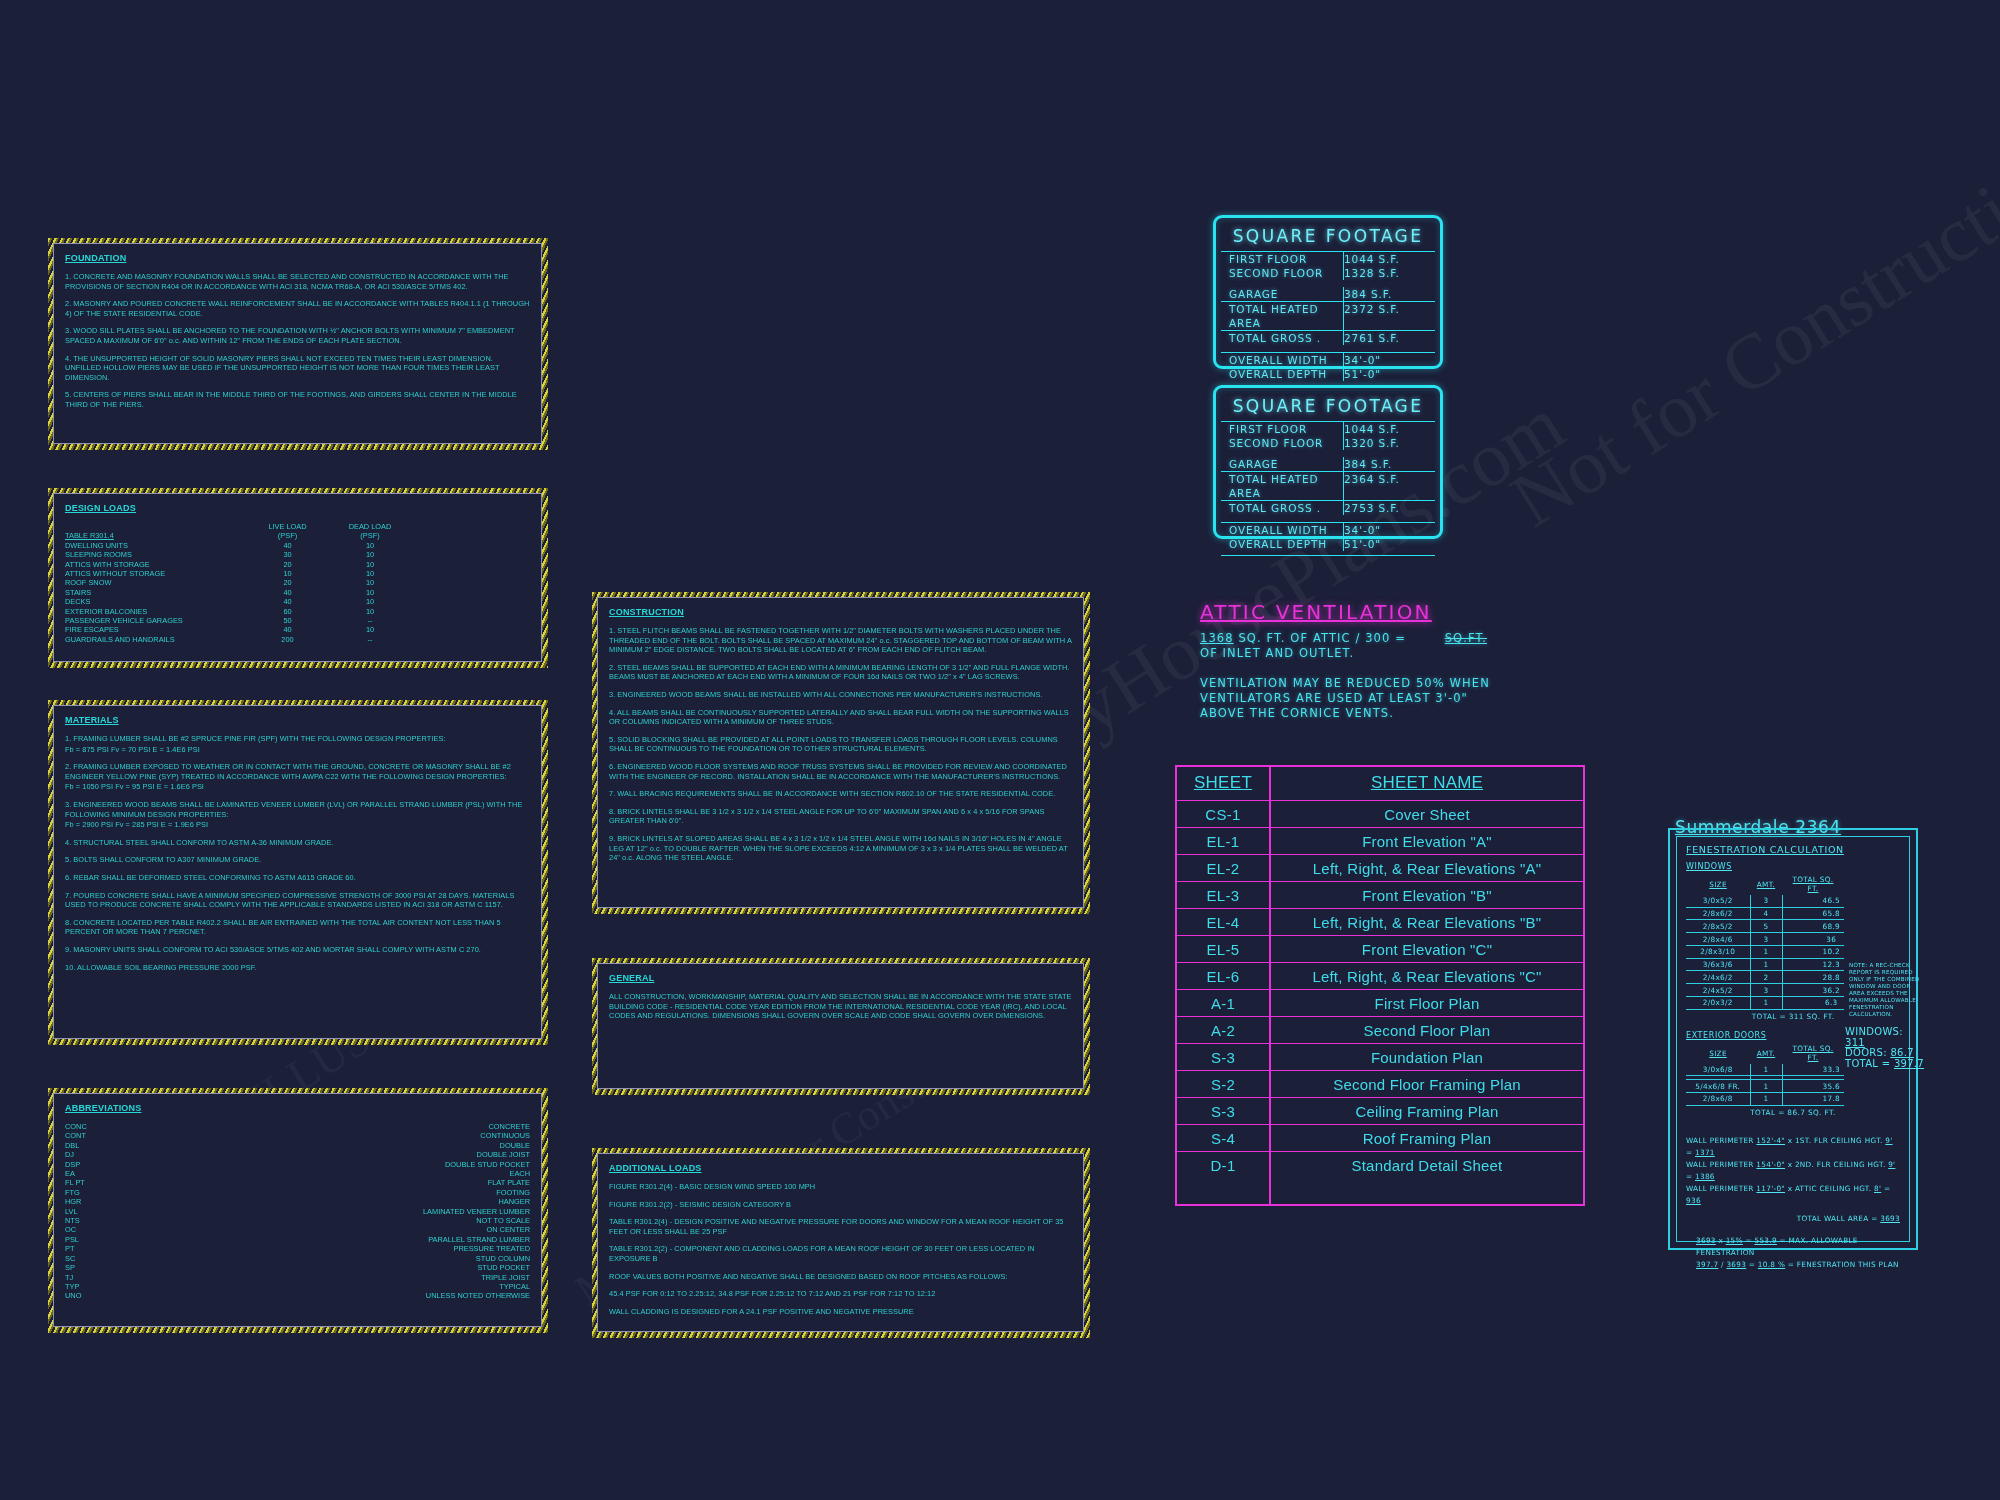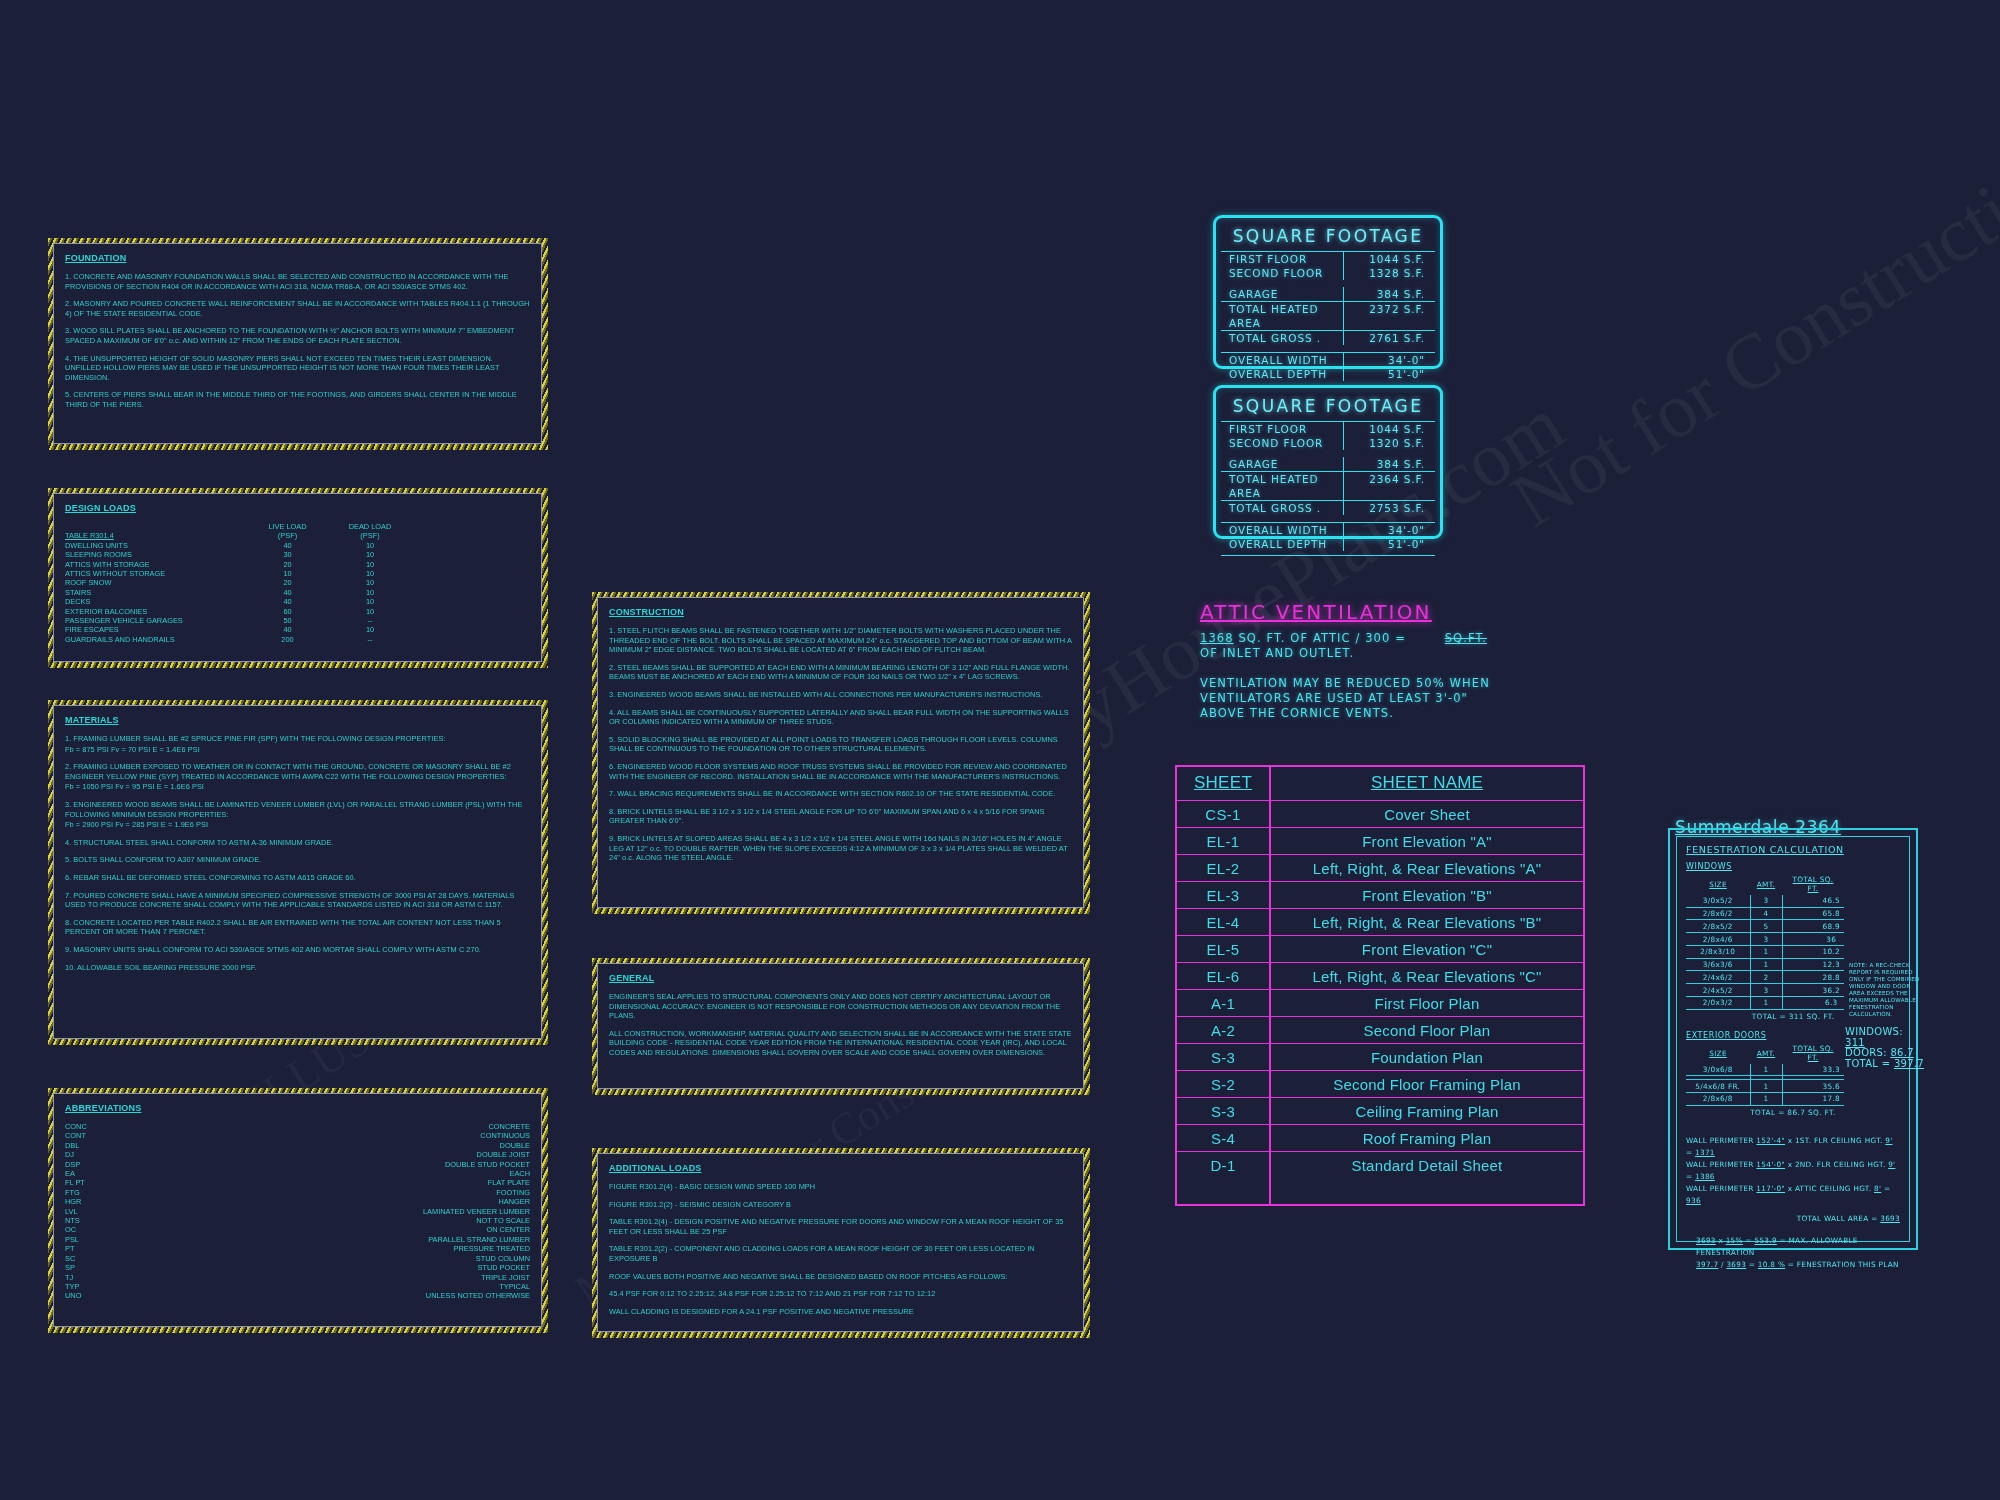--- a/index.html
+++ b/index.html
@@ -87,21 +87,21 @@
     text-shadow:0 0 5px rgba(110,240,251,0.85);
   }
   .sf-grid { border-top:1.5px solid #2ae3f0; }
   .sf-r {
     display:flex; color:#5fe9f7; font-size:10.5px;
     letter-spacing:.9px; line-height:14px;
     font-family:"DejaVu Sans", sans-serif;
     text-shadow:0 0 4px rgba(95,233,247,0.6);
   }
   .sf-r .lbl { width:122px; padding-left:8px; }
-  .sf-r .val { flex:1; text-align:right; padding-right:10px; border-left:1.5px solid #2ae3f0; }
+  .sf-r .val { flex:1; text-align:left; padding-right:10px; border-left:1.5px solid #2ae3f0; }
   .sf-sep { border-top:1.5px solid #2ae3f0; }
   .sf-gap { height:7px; }
 
   
   #attic-ventilation { position:absolute; }
   .av-title {
     color:#e831d8; font-size:20px; letter-spacing:2.2px;
     font-family:"DejaVu Sans", sans-serif;
     text-decoration:underline; text-shadow:0 0 7px rgba(232,49,216,0.8);
   }
@@ -396,21 +396,20 @@
         <div class="note-p">8. BRICK LINTELS SHALL BE 3 1/2 x 3 1/2 x 1/4 STEEL ANGLE FOR UP TO 6'0" MAXIMUM SPAN AND 6 x 4 x 5/16 FOR SPANS GREATER THAN 6'0".</div>
         <div class="note-p">9. BRICK LINTELS AT SLOPED AREAS SHALL BE 4 x 3 1/2 x 1/2 x 1/4 STEEL ANGLE WITH 16d NAILS IN 3/16" HOLES IN 4" ANGLE LEG AT 12" o.c. TO DOUBLE RAFTER.  WHEN THE SLOPE EXCEEDS 4:12 A MINIMUM OF 3 x 3 x 1/4 PLATES SHALL BE WELDED AT 24" o.c. ALONG THE STEEL ANGLE.</div>
       </div>
   </div>
 </div>
 
 <div class="hatchbox" id="general-block" style="left:592px; top:958px; width:498px; height:137px;">
   <div class="inner">
     <div class="notes-title">GENERAL</div>
     <div id="general-body">
-        <div class="note-p">ENGINEER'S SEAL APPLIES TO STRUCTURAL COMPONENTS ONLY AND DOES NOT CERTIFY ARCHITECTURAL LAYOUT OR DIMENSIONAL ACCURACY.  ENGINEER IS NOT RESPONSIBLE FOR CONSTRUCTION METHODS OR ANY DEVIATION FROM THE PLANS.</div>
         <div class="note-p">ALL CONSTRUCTION, WORKMANSHIP, MATERIAL QUALITY AND SELECTION SHALL BE IN ACCORDANCE WITH THE STATE STATE BUILDING CODE - RESIDENTIAL CODE YEAR EDITION FROM THE INTERNATIONAL RESIDENTIAL CODE YEAR (IRC), AND LOCAL CODES AND REGULATIONS.  DIMENSIONS SHALL GOVERN OVER SCALE AND CODE SHALL GOVERN OVER DIMENSIONS.</div>
       </div>
   </div>
 </div>
 
 <div class="hatchbox" id="additional-loads-block" style="left:592px; top:1148px; width:498px; height:190px;">
   <div class="inner">
     <div class="notes-title">ADDITIONAL LOADS</div>
     <div id="addl-body">
         <div class="note-p">FIGURE R301.2(4) - BASIC DESIGN WIND SPEED 100 MPH</div>

